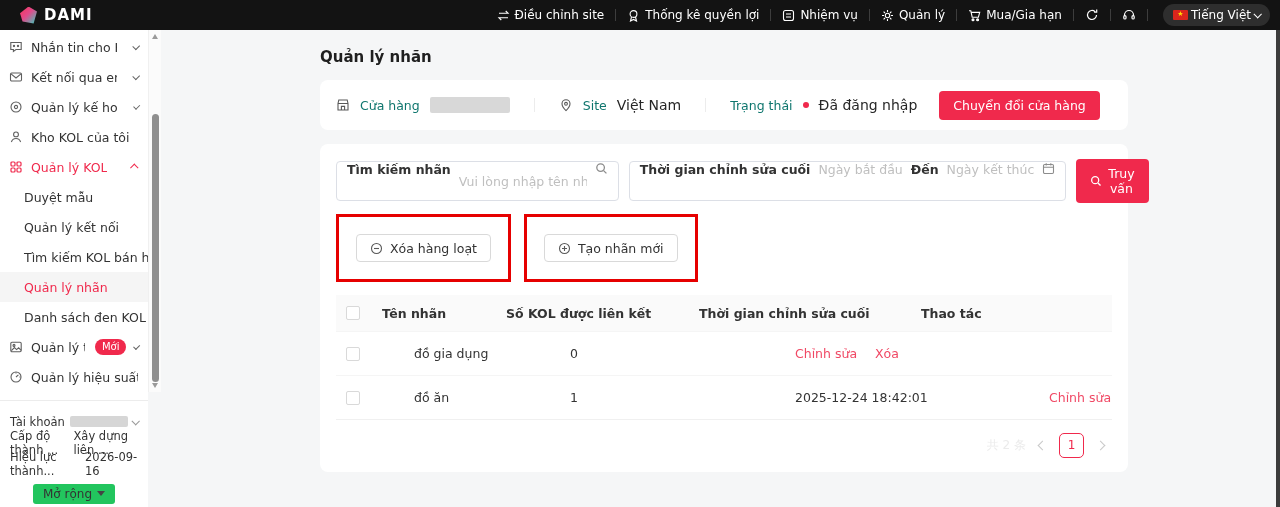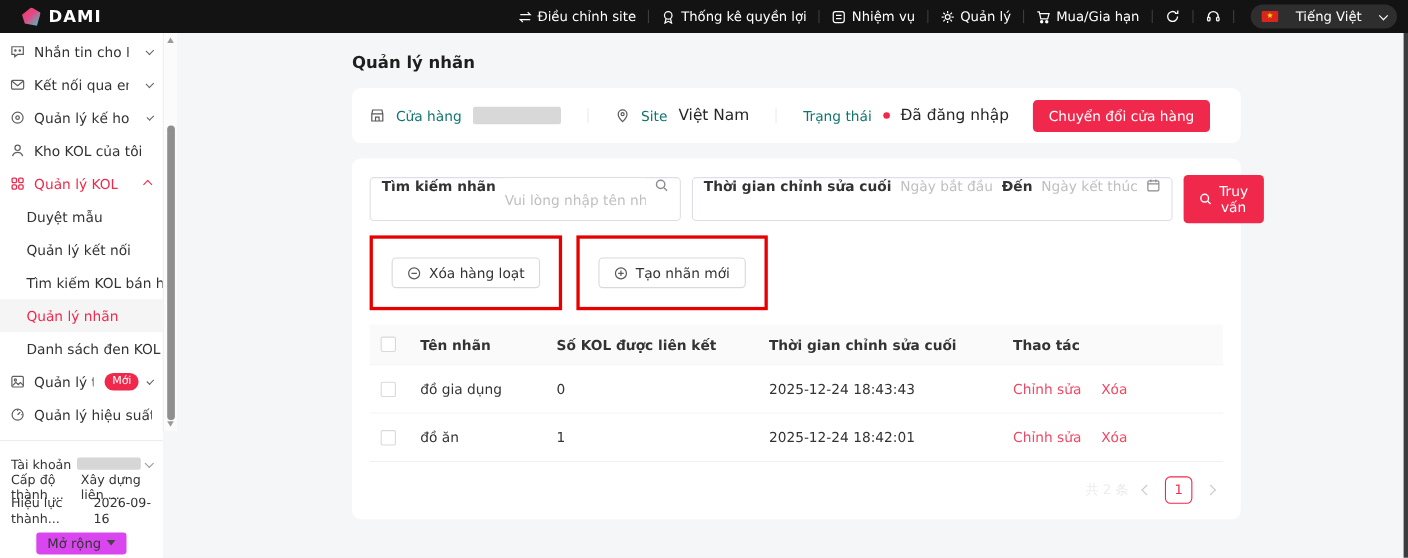--- a/index.html
+++ b/index.html
@@ -18,21 +18,21 @@
     display:flex; align-items:center; gap:6px; padding:0 12px; font-size:12px; }
   .radio-dot { width:11px; height:11px; border:1.5px solid #fff; border-radius:50%;
     display:inline-flex; align-items:center; justify-content:center; }
   .radio-dot::after { content:""; width:5px; height:5px; background:#fff; border-radius:50%; }
   .redact { display:inline-block; background:#c9c9c9; border-radius:2px; }
   .redact.store { width:52px; height:12px; }
   .topnav { margin-left:auto; display:flex; align-items:center; font-size:12px; }
   .topnav-item { display:flex; align-items:center; gap:5px; cursor:pointer; white-space:nowrap; }
   .tn-div { width:1px; height:12px; background:#3d3d3d; margin:0 11px; }
   .icon-btn { display:flex; align-items:center; }
-  .lang-pill { display:flex; align-items:center; gap:16px; background:#2e2e2e; height:22px;
+  .lang-pill { display:flex; align-items:center; gap:3px; background:#2e2e2e; height:22px;
     border-radius:12px; padding:0 10px; margin:0 10px 0 4px; font-size:12px; cursor:pointer; }
   .flag { width:15px; height:10px; background:#da251d; border-radius:1px; position:relative; }
   .flag::after { content:"★"; position:absolute; left:50%; top:50%; transform:translate(-50%,-54%);
     color:#ffde00; font-size:7px; line-height:1; }
   .chev { width:6px; height:6px; border-right:1.4px solid currentColor;
     border-bottom:1.4px solid currentColor; display:inline-block; }
   .chev.down { transform:rotate(45deg) translateY(-1px); }
   .chev.up { transform:rotate(-135deg) translateY(-1px); }
   svg.ic { display:block; }
 
@@ -50,21 +50,21 @@
   .mi.red .micon { color:#f0294c; }
   .smi { height:30px; display:flex; align-items:center; padding-left:24px; font-size:12.5px;
     color:#333; cursor:pointer; white-space:nowrap; }
   .smi.active { background:#f5f5f5; color:#f0294c; }
   .badge-new { background:#f0294c; color:#fff; font-size:10px; line-height:1;
     padding:3px 7px; border-radius:8px; margin-left:2px; }
   .acct { border-top:1px solid #ececec; padding:10px 10px 6px 10px; font-size:11.5px; color:#333; }
   .acct-row { display:flex; align-items:center; justify-content:space-between; height:21px; }
   .acct .redact { width:58px; height:11px; background:#d6d6d6; }
   .expand-bar { margin-top:auto; height:27px; display:flex; align-items:center; justify-content:center; }
-  .expand-btn { display:flex; align-items:center; gap:5px; background:#d946ef; border-radius:3px;
+  .expand-btn { display:flex; align-items:center; gap:5px; background:#22c55e; border-radius:3px;
     padding:3px 10px; font-size:12px; color:#333; cursor:pointer; }
   .tri-down { width:0; height:0; border-left:4px solid transparent; border-right:4px solid transparent;
     border-top:5px solid #444; }
   
   .sb-scroll { position:absolute; left:148px; top:30px; width:13px; height:362px; background:#fbfbfb;
     border-left:1px solid #f0f0f0; z-index:21; }
   .sb-arrow { position:absolute; left:3px; width:0; height:0;
     border-left:3.5px solid transparent; border-right:3.5px solid transparent; }
   .sb-arrow.up { top:4px; border-bottom:5px solid #9a9a9a; }
   .sb-arrow.down { bottom:4px; border-top:5px solid #9a9a9a; }
@@ -103,21 +103,21 @@
   .actions-row { margin-top:11px; display:flex; gap:13px; }
   .annot { border:3px solid #e60000; padding:17px; display:inline-flex; }
   .btn-plain { background:#fff; border:1px solid #d9d9d9; border-radius:4px; height:28px;
     padding:0 13px; font-size:12.5px; color:#333; display:flex; align-items:center; gap:7px;
     cursor:pointer; font-family:inherit; }
   .btn-plain .bicon { color:#595959; display:flex; }
 
   .table { margin-top:13px; border-bottom:1px solid #f0f0f0; }
   .trow { display:grid; grid-template-columns:38px 124px 193px 222px 1fr; align-items:center; }
   .trow.head { background:#fafafa; height:36px; font-size:12.5px; font-weight:bold; color:#333; }
-  .trow.body { height:44px; font-size:12.5px; color:#333; border-top:1px solid #f5f5f5; }
+  .trow.body { height:44px; font-size:12.5px; color:#333; border-top:1px solid #f5f5f5;gap:32px; }
   .cb { width:14px; height:14px; border:1px solid #d9d9d9; border-radius:2px; background:#fff;
     margin-left:10px; cursor:pointer; }
   .cell { padding-left:8px; white-space:nowrap; overflow:hidden; }
   .acts { display:flex; gap:18px; }
   .link-red { color:#f04864; font-size:12.5px; cursor:pointer; text-decoration:none; }
 
   .pager { margin-top:10px; display:flex; align-items:center; justify-content:flex-end;
     gap:13px; height:30px; padding-right:8px; }
   .pg-total { font-size:12px; color:#ebebeb; }
   .pg-arrow { color:#c8c8c8; display:flex; cursor:pointer; }
@@ -432,21 +432,20 @@
           <span class="cb" style="margin-left:10px;"></span>
           <span class="cell">Tên nhãn</span>
           <span class="cell">Số KOL được liên kết</span>
           <span class="cell">Thời gian chỉnh sửa cuối</span>
           <span class="cell">Thao tác</span>
         </div>
         <div class="trow body">
           <span class="cb"></span>
           <span class="cell">đồ gia dụng</span>
           <span class="cell">0</span>
-          <span class="cell">2025-12-24 18:43:43</span>
           <span class="cell acts">
             <a class="link-red">Chỉnh sửa</a>
             <a class="link-red">Xóa</a>
           </span>
         </div>
         <div class="trow body">
           <span class="cb"></span>
           <span class="cell">đồ ăn</span>
           <span class="cell">1</span>
           <span class="cell">2025-12-24 18:42:01</span>

